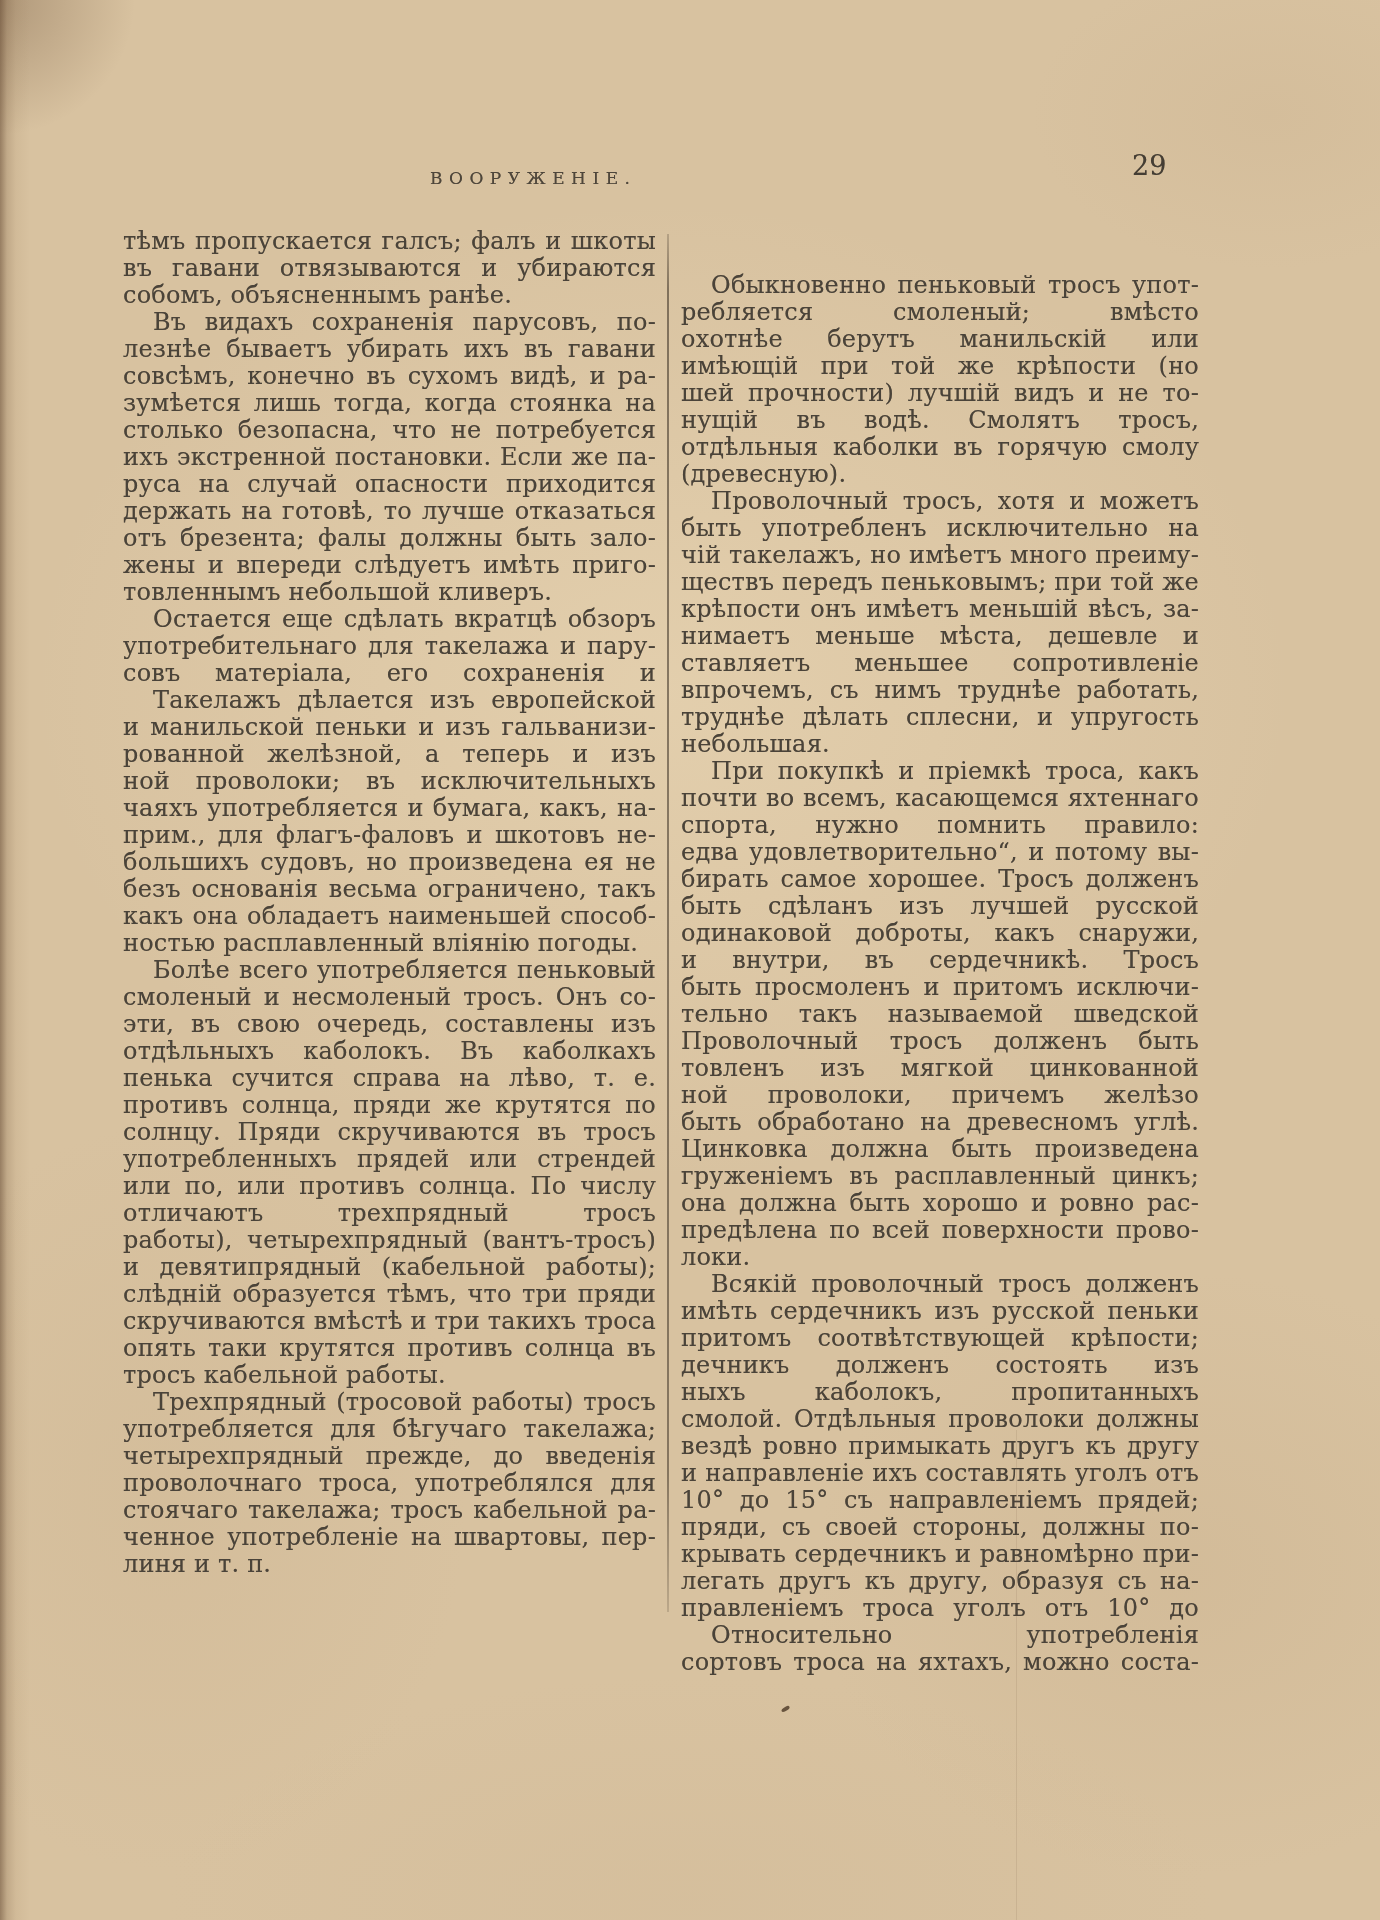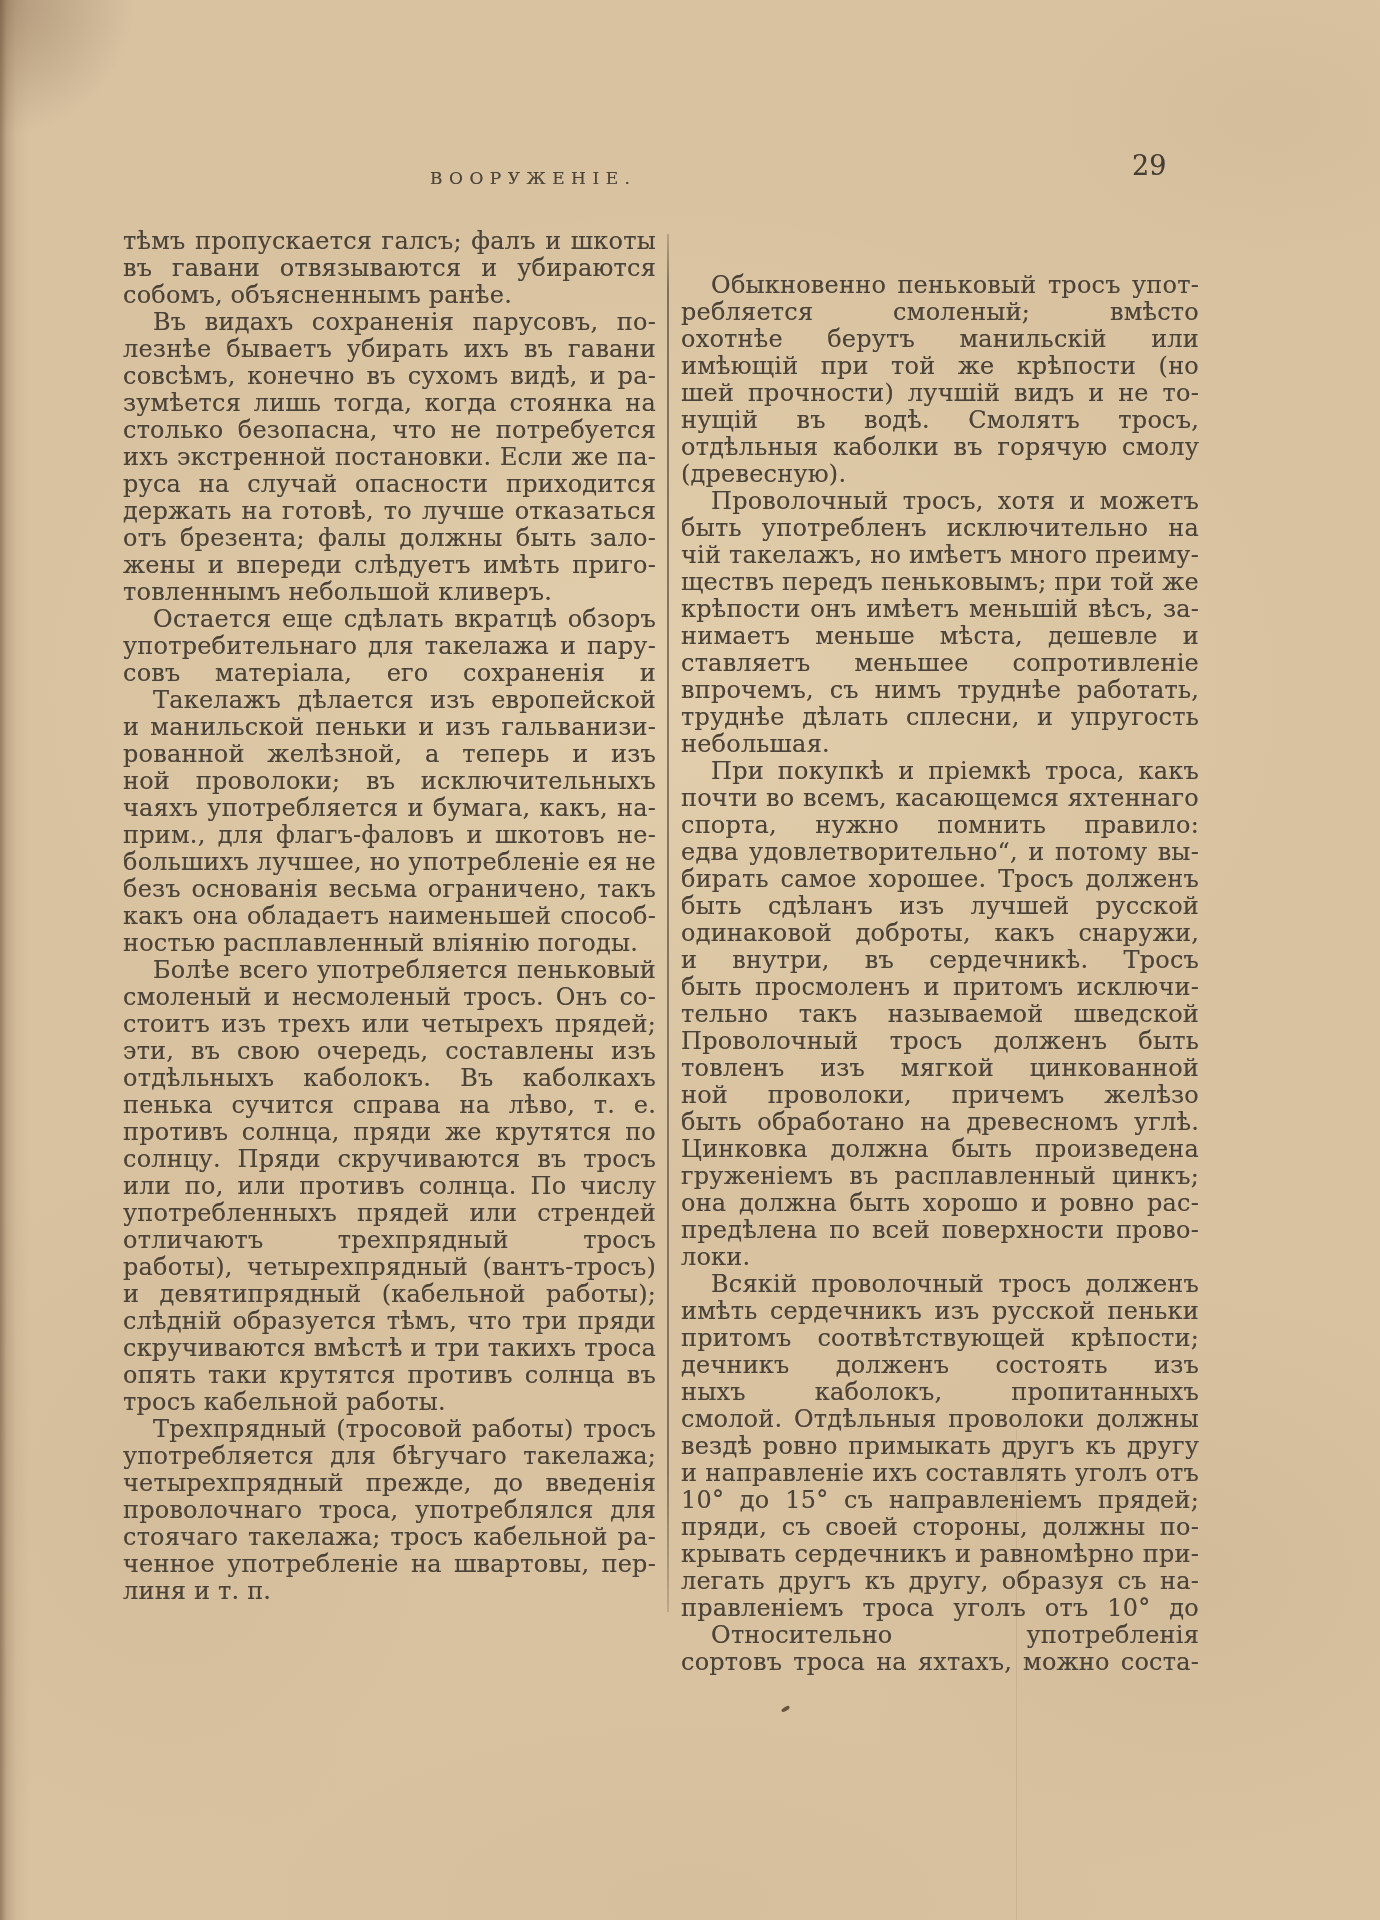--- a/index.html
+++ b/index.html
@@ -106,34 +106,33 @@
       <div class="line last">товленнымъ небольшой кливеръ.</div>
       <div class="line indent">Остается еще сдѣлать вкратцѣ обзоръ</div>
       <div class="line">употребительнаго для такелажа и пару-</div>
       <div class="line last">совъ матеріала, его сохраненія и испытанія.</div>
       <div class="line indent">Такелажъ дѣлается изъ европейской</div>
       <div class="line">и манильской пеньки и изъ гальванизи-</div>
       <div class="line">рованной желѣзной, а теперь и изъ сталь-</div>
       <div class="line">ной проволоки; въ исключительныхъ слу-</div>
       <div class="line">чаяхъ употребляется и бумага, какъ, на-</div>
       <div class="line">прим., для флагъ-фаловъ и шкотовъ не-</div>
-      <div class="line">большихъ лучшее, но употребленіе ея не</div>
+      <div class="line">большихъ судовъ, но произведена ея не</div>
       <div class="line">безъ основанія весьма ограничено, такъ</div>
       <div class="line">какъ она обладаетъ наименьшей способ-</div>
       <div class="line last">ностью расплавленный вліянію погоды.</div>
       <div class="line indent">Болѣе всего употребляется пеньковый</div>
       <div class="line">смоленый и несмоленый тросъ. Онъ со-</div>
-      <div class="line">стоитъ изъ трехъ или четырехъ прядей;</div>
       <div class="line">эти, въ свою очередь, составлены изъ</div>
       <div class="line">отдѣльныхъ каболокъ. Въ каболкахъ</div>
       <div class="line">пенька сучится справа на лѣво, т. е.</div>
       <div class="line">противъ солнца, пряди же крутятся по</div>
       <div class="line">солнцу. Пряди скручиваются въ тросъ</div>
+      <div class="line">употребленныхъ прядей или стрендей</div>
       <div class="line">или по, или противъ солнца. По числу</div>
-      <div class="line">употребленныхъ прядей или стрендей</div>
       <div class="line">отличаютъ трехпрядный тросъ (тросовой</div>
       <div class="line">работы), четырехпрядный (вантъ-тросъ)</div>
       <div class="line">и девятипрядный (кабельной работы); по-</div>
       <div class="line">слѣдній образуется тѣмъ, что три пряди</div>
       <div class="line">скручиваются вмѣстѣ и три такихъ троса</div>
       <div class="line">опять таки крутятся противъ солнца въ</div>
       <div class="line last">тросъ кабельной работы.</div>
       <div class="line indent">Трехпрядный (тросовой работы) тросъ</div>
       <div class="line">употребляется для бѣгучаго такелажа;</div>
       <div class="line">четырехпрядный прежде, до введенія</div>

